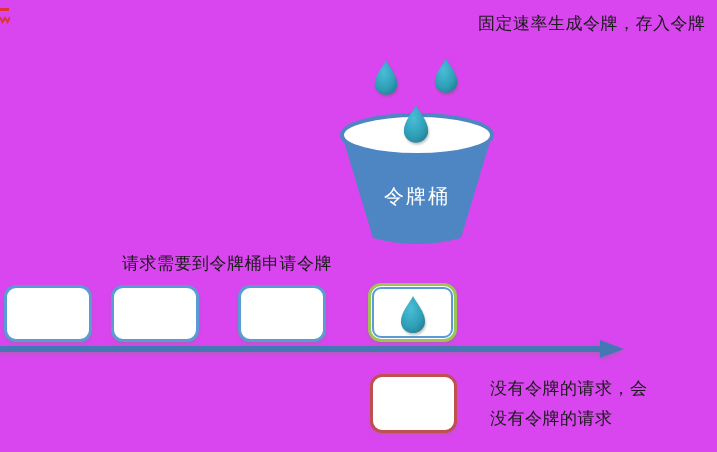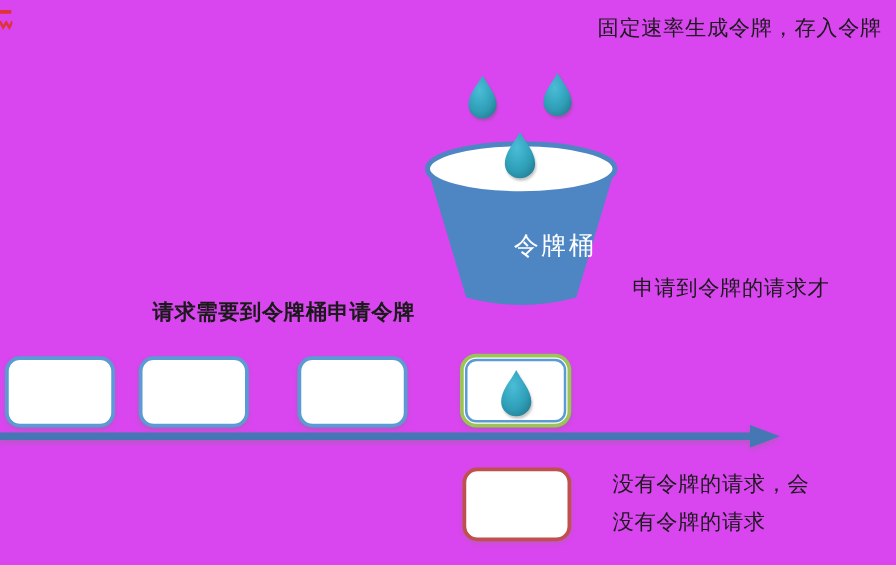--- a/index.html
+++ b/index.html
@@ -29,21 +29,21 @@
     background:#e03434;top:8px;
   }
   .wm-zig{
     position:absolute;left:0;top:16px;width:10px;height:8px;
   }
 
   
   .bucket-wrap{position:absolute;left:339px;top:112px;width:156px;height:136px;}
   .bucket-label{
     position:absolute;left:357px;top:183px;width:120px;
-    text-align:right;color:#ffffff;font-size:20px;letter-spacing:2px;
+    text-align:center;color:#ffffff;font-size:20px;letter-spacing:2px;
   }
 
   
   .droplet{position:absolute;filter:drop-shadow(1px 2px 1px rgba(90,90,90,0.35));}
   .droplet svg{display:block;}
   .d1{left:373px;top:59px;width:26px;height:37px;}
   .d2{left:433px;top:57px;width:26px;height:37px;}
   .d3{left:402px;top:104px;width:28px;height:40px;z-index:5;}
   .d4{left:399px;top:295px;width:28px;height:39px;z-index:5;}
 
@@ -131,24 +131,23 @@
     </svg>
   </div>
   <div class="droplet d3">
     <svg width="28" height="40" viewBox="0 0 30 42">
       <path d="M15,1 C18.5,8.5 28,18 28,28.5 C28,35.5 22.2,41 15,41 C7.8,41 2,35.5 2,28.5 C2,18 11.5,8.5 15,1 Z" fill="url(#dropGrad)"></path>
     </svg>
   </div>
   <div class="bucket-label">令牌桶</div>
 
   <div class="txt" style="left:506px;top:216px;line-height:30px;">
-    <div>申请到令牌的请求才</div>
   </div>
 
-  <div class="txt" style="left:122px;top:236px;font-weight:bold;">请求需要到令牌桶申请令牌</div>
+  <div class="txt" style="left:122px;top:249px;">请求需要到令牌桶申请令牌</div>
 
   <div class="req-box b1"></div>
   <div class="req-box b2"></div>
   <div class="req-box b3"></div>
 
   <div class="green-box">
     <div class="inner-blue"></div>
   </div>
   <div class="droplet d4">
     <svg width="28" height="39" viewBox="0 0 30 42">

